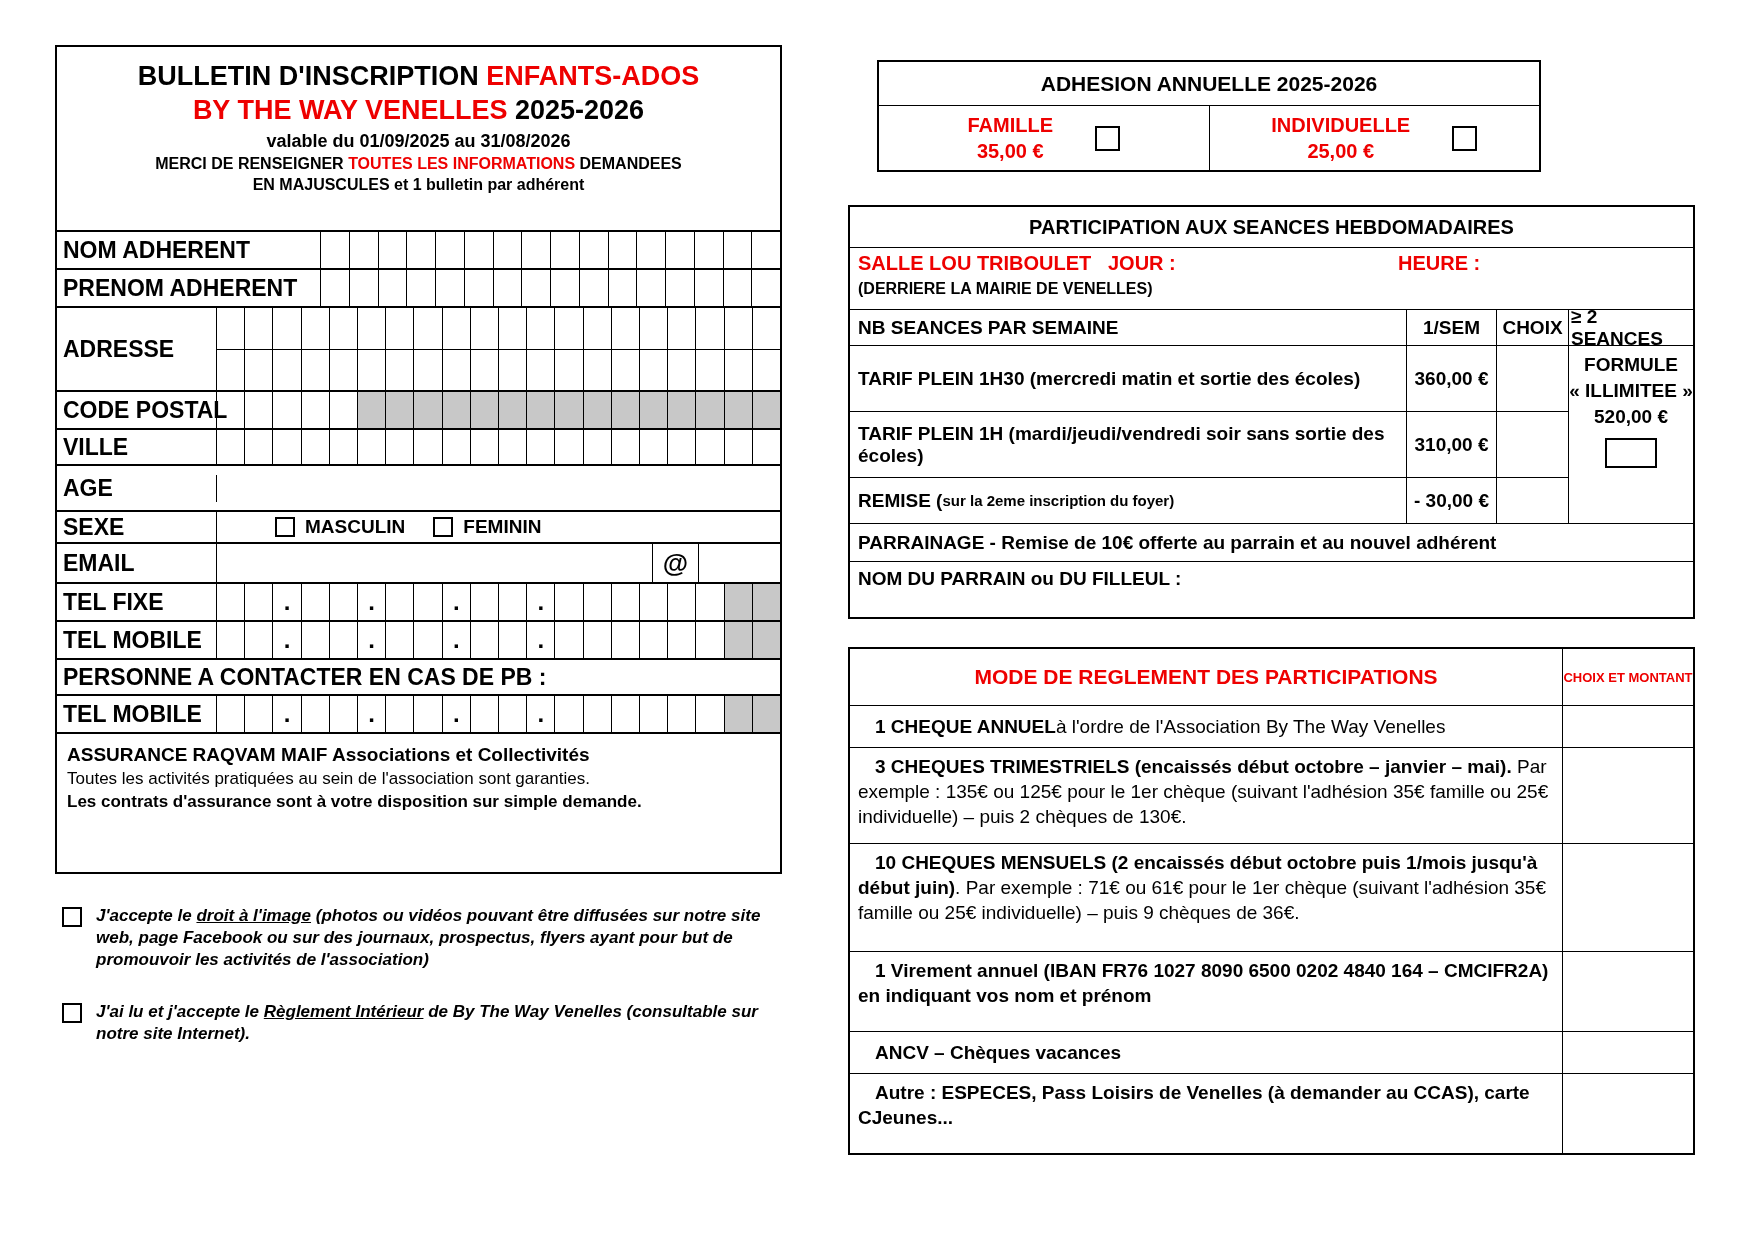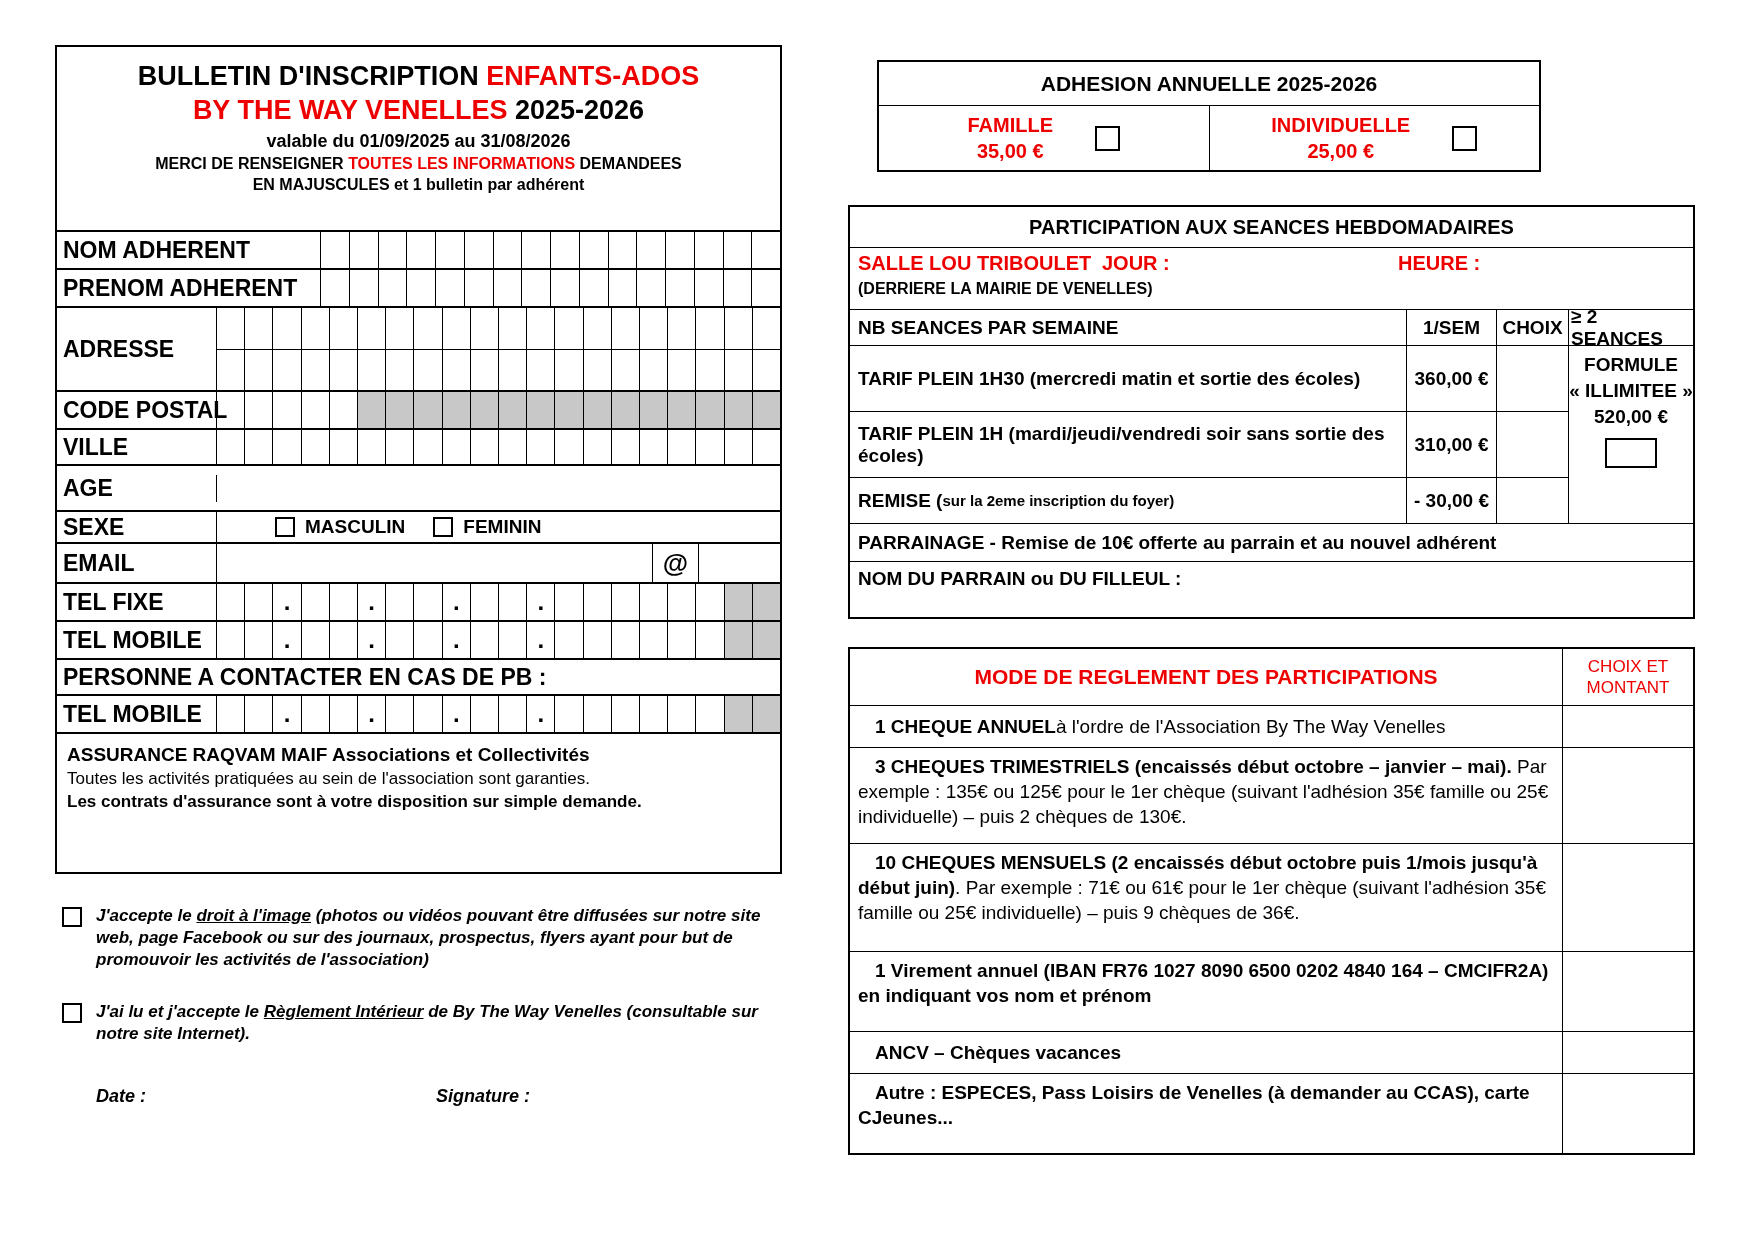--- a/index.html
+++ b/index.html
@@ -64,21 +64,21 @@
   .adh-opt.first{border-right:1px solid var(--bd);}
   .adh-txt{text-align:center; color:var(--red); font-weight:bold; font-size:20px; line-height:26px;}
   .cb-big{display:inline-block; width:25px; height:25px; border:2px solid var(--bd); background:#fff;}
 
   
   .participation{position:absolute; left:848px; top:205px; width:847px; border:2px solid var(--bd); font-size:19px;}
   .part-title{height:40px; display:flex; align-items:center; justify-content:center;
               font-weight:bold; font-size:20px;}
   .salle-row{height:62px; border-top:1px solid var(--bd); padding:4px 8px; position:relative;}
   .salle-l1{position:relative; height:28px; font-weight:bold; font-size:20px; color:var(--red);}
-  .salle-l1 .jour{position:absolute; left:244px; top:0;}
+  .salle-l1 .jour{position:absolute; left:250px; top:0;}
   .salle-l1 .heure{position:absolute; left:540px; top:0;}
   .salle-l2{font-weight:bold; font-size:16px;}
   .ptable{display:grid; grid-template-columns:556px 90px 72px 1fr;
           grid-template-rows:36px 66px 66px 46px;}
   .pc{border-top:1px solid var(--bd); display:flex; align-items:center; padding:2px 8px;
       font-weight:bold;}
   .pc.bl{border-left:1px solid var(--bd);}
   .pc.ctr{justify-content:center; padding:2px;}
   .formule-cell{grid-column:4; grid-row:2/5; border-top:1px solid var(--bd); border-left:1px solid var(--bd);
                 display:flex; flex-direction:column; align-items:center; padding-top:6px;
@@ -90,21 +90,21 @@
   .parr-row{height:38px; border-top:1px solid var(--bd); display:flex; align-items:center;
             padding:0 8px; font-weight:bold;}
   .nomparr-row{height:56px; border-top:1px solid var(--bd); padding:6px 8px; font-weight:bold;}
 
   
   .payment{position:absolute; left:848px; top:647px; width:847px; border:2px solid var(--bd);}
   .pay-head{display:flex; height:56px;}
   .pay-head .ph-title{flex:1; display:flex; align-items:center; justify-content:center;
         color:var(--red); font-weight:bold; font-size:21px; border-right:1px solid var(--bd);}
   .pay-head .ph-choix{width:130px; display:flex; align-items:center; justify-content:center;
-        text-align:center; color:var(--red); font-weight:normal; font-size:17px; line-height:21px;}
+        text-align:center; color:var(--red); font-weight:bold; font-size:13px; line-height:21px;}
   .prow{display:flex; border-top:1px solid var(--bd);}
   .pdesc{flex:1; padding:6px 8px; font-size:19px; line-height:25px; border-right:1px solid var(--bd);}
   .pdesc b{font-weight:bold;margin-left:17px;}
   .pchoix{width:130px;}
   .r0{height:42px;} .r1{height:96px;} .r2{height:108px;} .r3{height:80px;} .r4{height:42px;} .r5{height:80px;}
   .r0 .pdesc,.r4 .pdesc{display:flex; align-items:center; padding-top:0; padding-bottom:0;}
 </style>
 </head>
 <body>
 
@@ -406,24 +406,20 @@
 
   <div class="consent">
     <div class="citem">
       <span class="cb"></span>
       <p><span>J'accepte le </span><span class="und">droit à l'image</span><span> (photos ou vidéos pouvant être diffusées sur notre site web, page Facebook ou sur des journaux, prospectus, flyers ayant pour but de promouvoir les activités de l'association)</span></p>
     </div>
     <div class="citem">
       <span class="cb"></span>
       <p><span>J'ai lu et j'accepte le </span><span class="und">Règlement Intérieur</span><span> de By The Way Venelles (consultable sur notre site Internet).</span></p>
     </div>
-    <div class="datesig">
-      <span class="dl">Date :</span>
-      <span>Signature :</span>
-    </div>
   </div>
 
   <div class="adhesion">
     <div class="adh-title">ADHESION ANNUELLE 2025-2026</div>
     <div class="adh-opts">
       <div class="adh-opt first">
         <span class="adh-txt">
           <span>FAMILLE</span><br>
           <span>35,00 €</span>
         </span>

